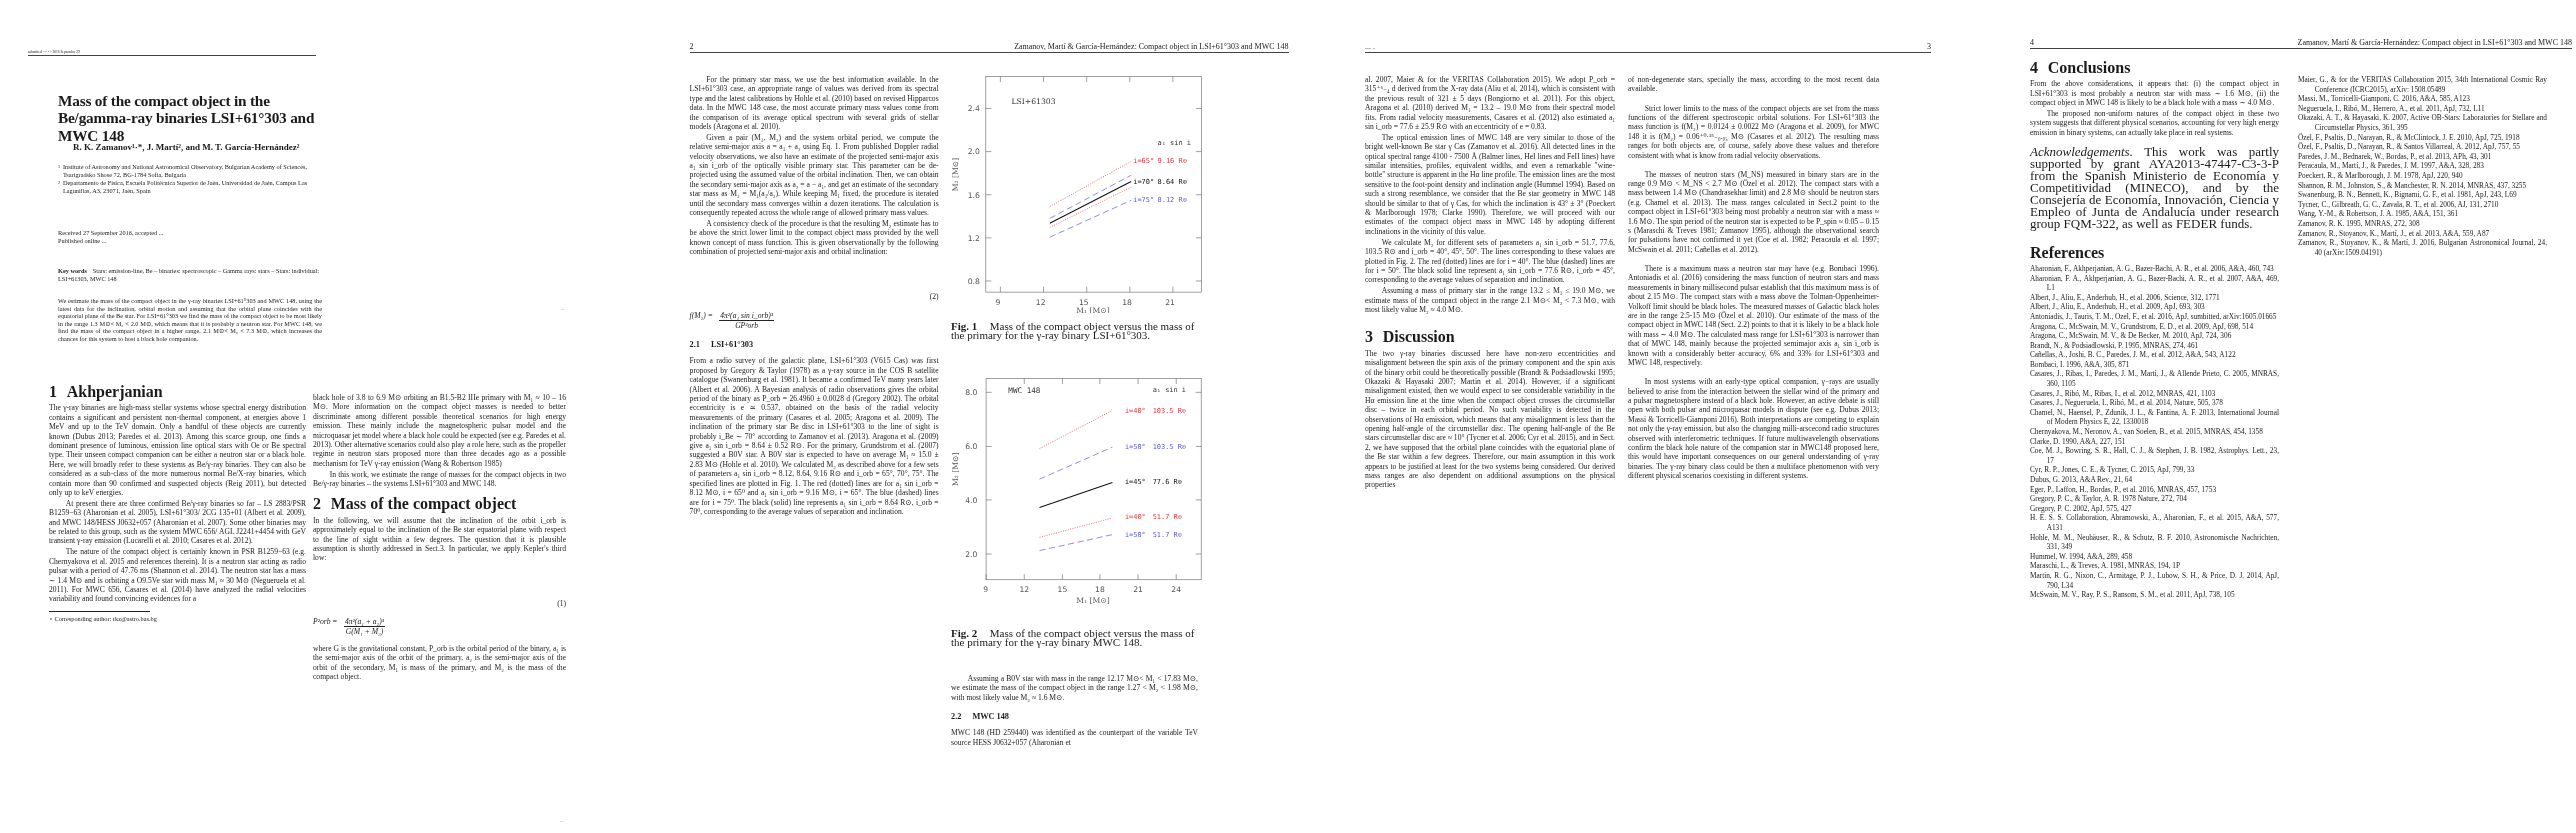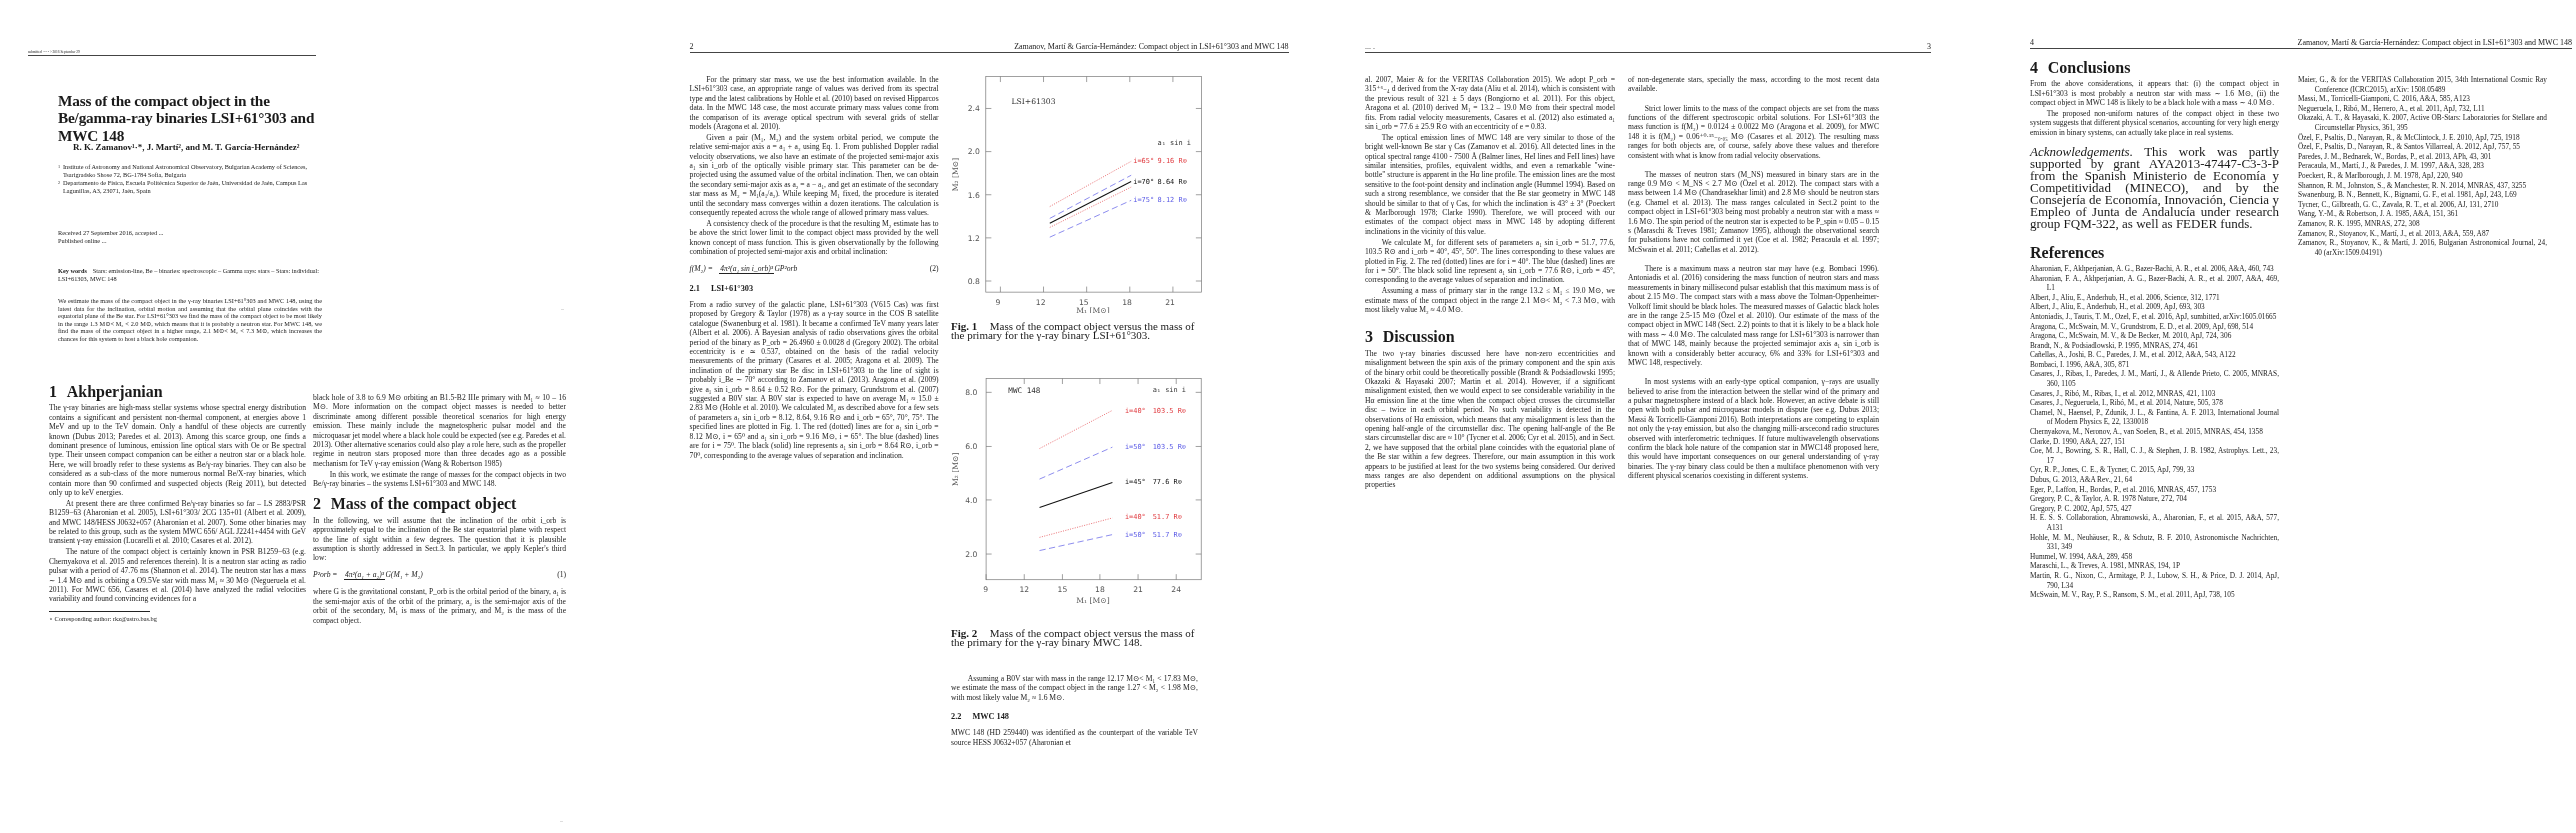--- a/index.html
+++ b/index.html
@@ -32,21 +32,21 @@
 
   .col { position: absolute; font-size: 7.6px; line-height: 9.4px; text-align: justify; hyphens: auto; }
   .col p { text-indent: 0; }
   .col p.ind { text-indent: 16.7px; }
   .col p + p { margin-top: 1.4px; }
   .sec-head { font-size: 16px; font-weight: bold; margin: 0 0 7px 0; text-align: left; }
   .sec-head .num { margin-right: 9.7px; }
   .subsec-head { font-size: 8.3px; font-weight: bold; margin: 9.7px 0 7px 0; text-align: left; }
   .subsec-head .num { margin-right: 11px; }
   .eq { display: flex; align-items: center; justify-content: space-between; margin: 7px 0; font-style: italic; }
-  .eq .frac { display: inline-flex; flex-direction: row; align-items: center; margin-left: 4.2px; }
+  .eq .frac { display: inline-flex; flex-direction: column; align-items: center; margin-left: 4.2px; margin-top: 47px; }
   .eq .frac .num { border-bottom: 0.7px solid #222; padding: 0 1.4px; }
   .eq .eqnum { font-style: normal; }
   .footnote-rule { width: 101px; border-top: 0.7px solid #222; margin: 7px 0 2.8px 0; }
   .footnote { font-size: 6.3px; line-height: 7.6px; }
   .fig-caption { font-size: 11px; line-height: 9.4px; }
   .fig-caption b { margin-right: 12.5px; }
 
   .plot { position: absolute; }
   .plot svg { display: block; }
 

